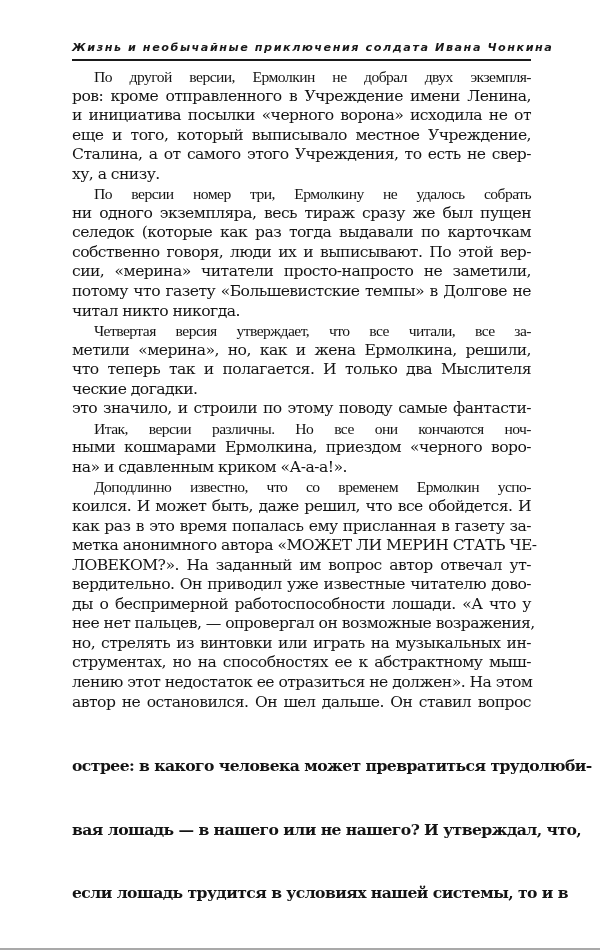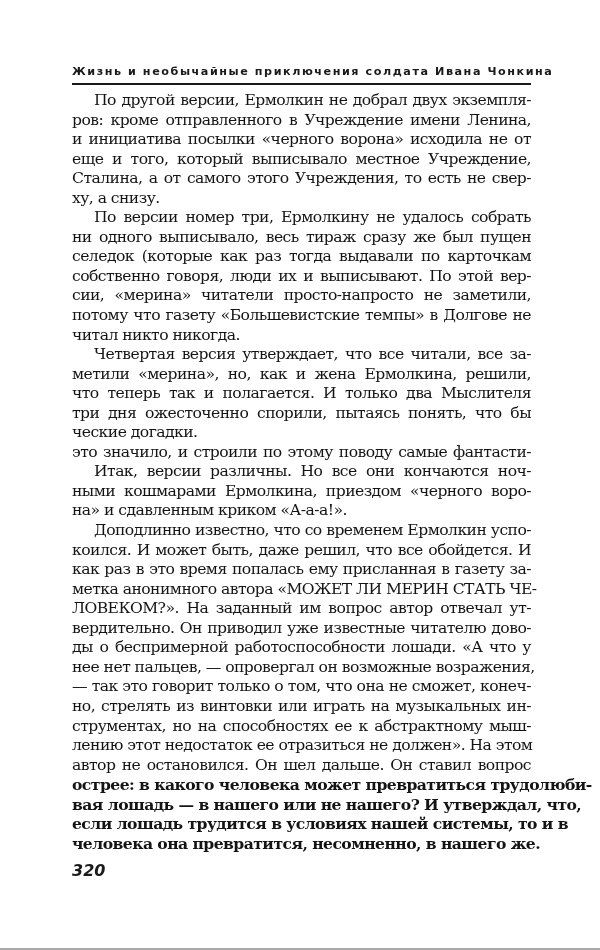--- a/index.html
+++ b/index.html
@@ -15,29 +15,29 @@
       color: #141414;
     }
     .page {
       position: absolute;
       left: 72px;
       top: 40px;
       width: 459px;
     }
     .running-head {
       font-family: "DejaVu Sans", sans-serif;
+      font-style: italic;
       font-weight: bold;
       font-size: 11.2px;
       letter-spacing: 1.55px;
       white-space: nowrap;
       line-height: 16px;
       padding-bottom: 3px;
       border-bottom: 2px solid #1a1a1a;
       color: #1a1a1a;
-      margin-top: 24px;
     }
     .body-text {
       margin-top: 6px;
       font-family: "DejaVu Serif", serif;
       font-size: 15.6px;
       line-height: 19.55px;
       text-align: justify;
       text-align-last: justify;
       letter-spacing: -0.55px;
       word-spacing: 0px;
@@ -45,26 +45,28 @@
     .line {
       display: block;
       height: 19.55px;
       white-space: nowrap;
       overflow: visible;
       text-align: justify;
       text-align-last: justify;
     }
     .line.indent {
       padding-left: 22px;
+      font-family: Liberation Serif, serif;
     }
     .line.last {
       text-align-last: left;
     }
     .bold-tail {
       font-weight: bold;
+      margin-top: 44px;
     }
     .folio {
       font-family: "DejaVu Sans", sans-serif;
       font-style: italic;
       font-weight: bold;
       font-size: 16px;
       margin-top: 8px;
       color: #1a1a1a;
     }
     .bottom-edge {
@@ -88,53 +90,51 @@
       <span class="line indent">По другой версии, Ермолкин не добрал двух экземпля-</span>
       <span class="line">ров: кроме отправленного в Учреждение имени Ленина,</span>
       <span class="line">и инициатива посылки «черного ворона» исходила не от</span>
       <span class="line">еще и того, который выписывало местное Учреждение,</span>
       <span class="line">Сталина, а от самого этого Учреждения, то есть не свер-</span>
       <span class="line last">ху, а снизу.</span>
     </div>
 
     <div>
       <span class="line indent">По версии номер три, Ермолкину не удалось собрать</span>
-      <span class="line">ни одного выписывало, весь тираж сразу же был пущен</span>
+      <span class="line">ни одного экземпляра, весь тираж сразу же был пущен</span>
       <span class="line">селедок (которые как раз тогда выдавали по карточкам</span>
       <span class="line">собственно говоря, люди их и выписывают. По этой вер-</span>
       <span class="line">сии, «мерина» читатели просто-напросто не заметили,</span>
       <span class="line">потому что газету «Большевистские темпы» в Долгове не</span>
       <span class="line last">читал никто никогда.</span>
     </div>
 
     <div>
       <span class="line indent">Четвертая версия утверждает, что все читали, все за-</span>
       <span class="line">метили «мерина», но, как и жена Ермолкина, решили,</span>
       <span class="line">что теперь так и полагается. И только два Мыслителя</span>
-      <span class="line">три дня ожесточенно спорили, пытаясь понять, что бы</span>
       <span class="line last">ческие догадки.</span>
       <span class="line">это значило, и строили по этому поводу самые фантасти-</span>
     </div>
 
     <div>
       <span class="line indent">Итак, версии различны. Но все они кончаются ноч-</span>
       <span class="line">ными кошмарами Ермолкина, приездом «черного воро-</span>
       <span class="line last">на» и сдавленным криком «А-а-а!».</span>
     </div>
 
     <div>
       <span class="line indent">Доподлинно известно, что со временем Ермолкин успо-</span>
       <span class="line">коился. И может быть, даже решил, что все обойдется. И</span>
       <span class="line">как раз в это время попалась ему присланная в газету за-</span>
       <span class="line">метка анонимного автора «МОЖЕТ ЛИ МЕРИН СТАТЬ ЧЕ-</span>
       <span class="line">ЛОВЕКОМ?». На заданный им вопрос автор отвечал ут-</span>
       <span class="line">вердительно. Он приводил уже известные читателю дово-</span>
       <span class="line">ды о беспримерной работоспособности лошади. «А что у</span>
       <span class="line">нее нет пальцев, — опровергал он возможные возражения,</span>
-      <span class="line">— так это говорит только о том, что она не сможет, конеч-</span>
       <span class="line">но, стрелять из винтовки или играть на музыкальных ин-</span>
       <span class="line">струментах, но на способностях ее к абстрактному мыш-</span>
       <span class="line">лению этот недостаток ее отразиться не должен». На этом</span>
       <span class="line">автор не остановился. Он шел дальше. Он ставил вопрос</span>
       <span class="line bold-tail">острее: в какого человека может превратиться трудолюби-</span>
       <span class="line bold-tail">вая лошадь — в нашего или не нашего? И утверждал, что,</span>
       <span class="line bold-tail">если лошадь трудится в условиях нашей системы, то и в</span>
       <span class="line last bold-tail">человека она превратится, несомненно, в нашего же.</span>
     </div>
   </div>

